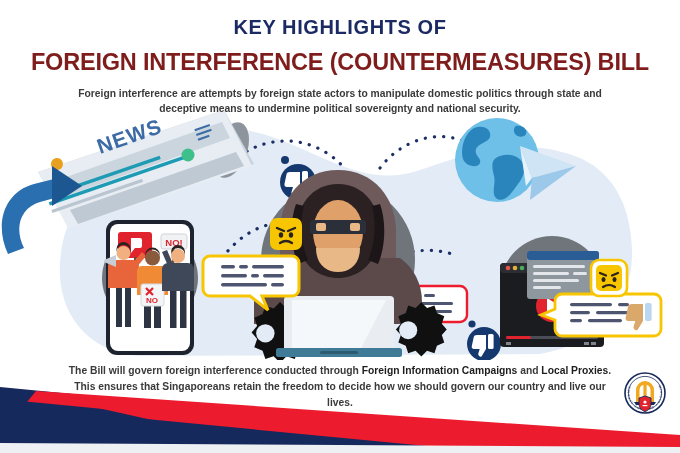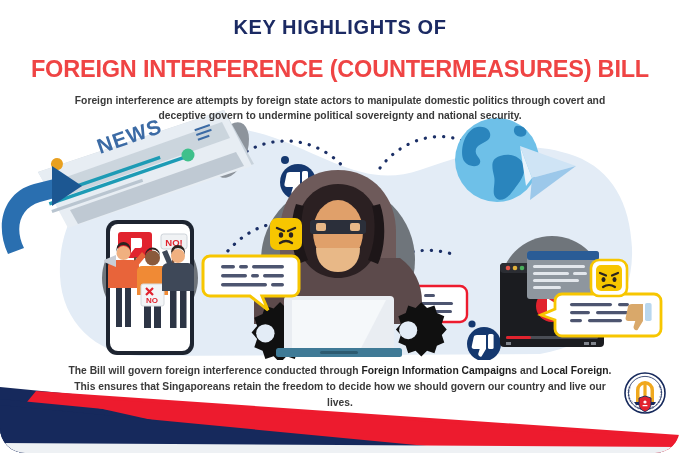--- a/index.html
+++ b/index.html
@@ -2,31 +2,31 @@
 <html><head>
 <meta charset="utf-8">
 <style>
   * { margin:0; padding:0; box-sizing:border-box; }
   html,body { width:680px; height:453px; overflow:hidden; }
   body {
     font-family:"Liberation Sans", sans-serif;
     background:#ffffff;
     position:relative;
   }
-  #root { position:relative; width:680px; height:453px; background:#fff; overflow:hidden;border-radius:25px; }
+  #root { position:relative; width:680px; height:453px; background:#fff; overflow:hidden; }
 
   
   .header { position:absolute; left:0; top:0; width:680px; text-align:center; z-index:30; }
   .kicker {
     font-size:20px; font-weight:bold; letter-spacing:0.6px;
     color:#1b2a63; margin-top:16px; line-height:1.1;
   }
   .maintitle {
     font-size:23.5px; font-weight:bold; letter-spacing:-0.2px;
-    color:#ef4444; margin-top:19px; line-height:1.1;
+    color:#7f1d1d; margin-top:12px; line-height:1.1;
     white-space:nowrap;
   }
   .lede {
     font-size:10.3px; font-weight:bold; color:#3a3a3a;
     line-height:1.5; margin:10px auto 0; width:560px;
   }
 
   
   .blob { position:absolute; left:0; top:108px; width:680px; height:250px; z-index:1; }
 
@@ -51,21 +51,21 @@
 
   <svg class="blob" viewBox="0 0 680 250">
     <path d="M108,60 C150,18 215,8 275,30 C330,50 368,80 420,62 C470,45 520,28 575,48
              C612,62 630,95 632,140 C634,196 600,236 540,246 L140,248
              C96,246 62,214 60,168 C58,122 78,90 108,60 Z" fill="#e3ecf6"></path>
   </svg>
 
   <div class="header">
     <div class="kicker">KEY HIGHLIGHTS OF</div>
     <div class="maintitle">FOREIGN INTERFERENCE (COUNTERMEASURES) BILL</div>
-    <div class="lede">Foreign interference are attempts by foreign state actors to manipulate domestic politics through covert and deceptive govern to undermine political sovereignty and national security.</div>
+    <div class="lede">Foreign interference are attempts by foreign state actors to manipulate domestic politics through state and deceptive means to undermine political sovereignty and national security.</div>
   </div>
 
   <svg class="illo" viewBox="0 0 680 252">
 
     <g stroke="#1b2f66" stroke-width="3.2" stroke-linecap="round" fill="none" stroke-dasharray="0.2 9">
       <path d="M232,54 C268,22 318,28 346,62"></path>
       <path d="M380,60 C404,28 446,20 472,38"></path>
       <path d="M222,150 C256,106 300,106 332,136"></path>
       <path d="M352,182 C380,146 420,136 452,146"></path>
     </g>
@@ -325,21 +325,21 @@
     <svg class="footer-deco" viewBox="0 0 680 98">
       <path d="M0,32 L680,98 L0,98 Z" fill="#16295c"></path>
       <path d="M0,40 L680,88 L680,98 L0,98 Z" fill="#ffffff" opacity="0"></path>
       <path d="M36,36 L680,80 L680,96 L18,58 Z" fill="#ed1b2e"></path>
       <path d="M0,44 L560,98 L0,98 Z" fill="#16295c"></path>
       <path d="M40,40 L680,84 L680,98 L300,98 Z" fill="#ed1b2e"></path>
       <path d="M0,50 L500,98 L0,98 Z" fill="#16295c"></path>
       <path d="M0,88 L680,92 L680,98 L0,98 Z" fill="#eef1f4"></path>
     </svg>
     <div class="footer-text">
-      <span>The Bill will govern foreign interference conducted through </span><b>Foreign Information Campaigns</b><span> and </span><b>Local Foreign</b><span>. This ensures that Singaporeans retain the freedom to decide how we should govern our country and live our lives.</span>
+      <span>The Bill will govern foreign interference conducted through </span><b>Foreign Information Campaigns</b><span> and </span><b>Local Proxies</b><span>. This ensures that Singaporeans retain the freedom to decide how we should govern our country and live our lives.</span>
     </div>
   </div>
 
   <svg class="logo" viewBox="0 0 46 42">
     <circle cx="23" cy="21" r="20" fill="#ffffff"></circle>
     <circle cx="23" cy="21" r="20" fill="none" stroke="#16295c" stroke-width="1.6"></circle>
     <circle cx="23" cy="21" r="16.6" fill="none" stroke="#16295c" stroke-width="0.8"></circle>
     <path id="ringpath" d="M23,5.8 a15.2,15.2 0 1 1 -0.01,0" fill="none"></path>
     <text font-family="Liberation Sans, sans-serif" font-size="3.1" fill="#16295c" letter-spacing="0.75">
       <textPath href="#ringpath" startOffset="50%" text-anchor="middle">MINISTRY OF HOME AFFAIRS</textPath>

